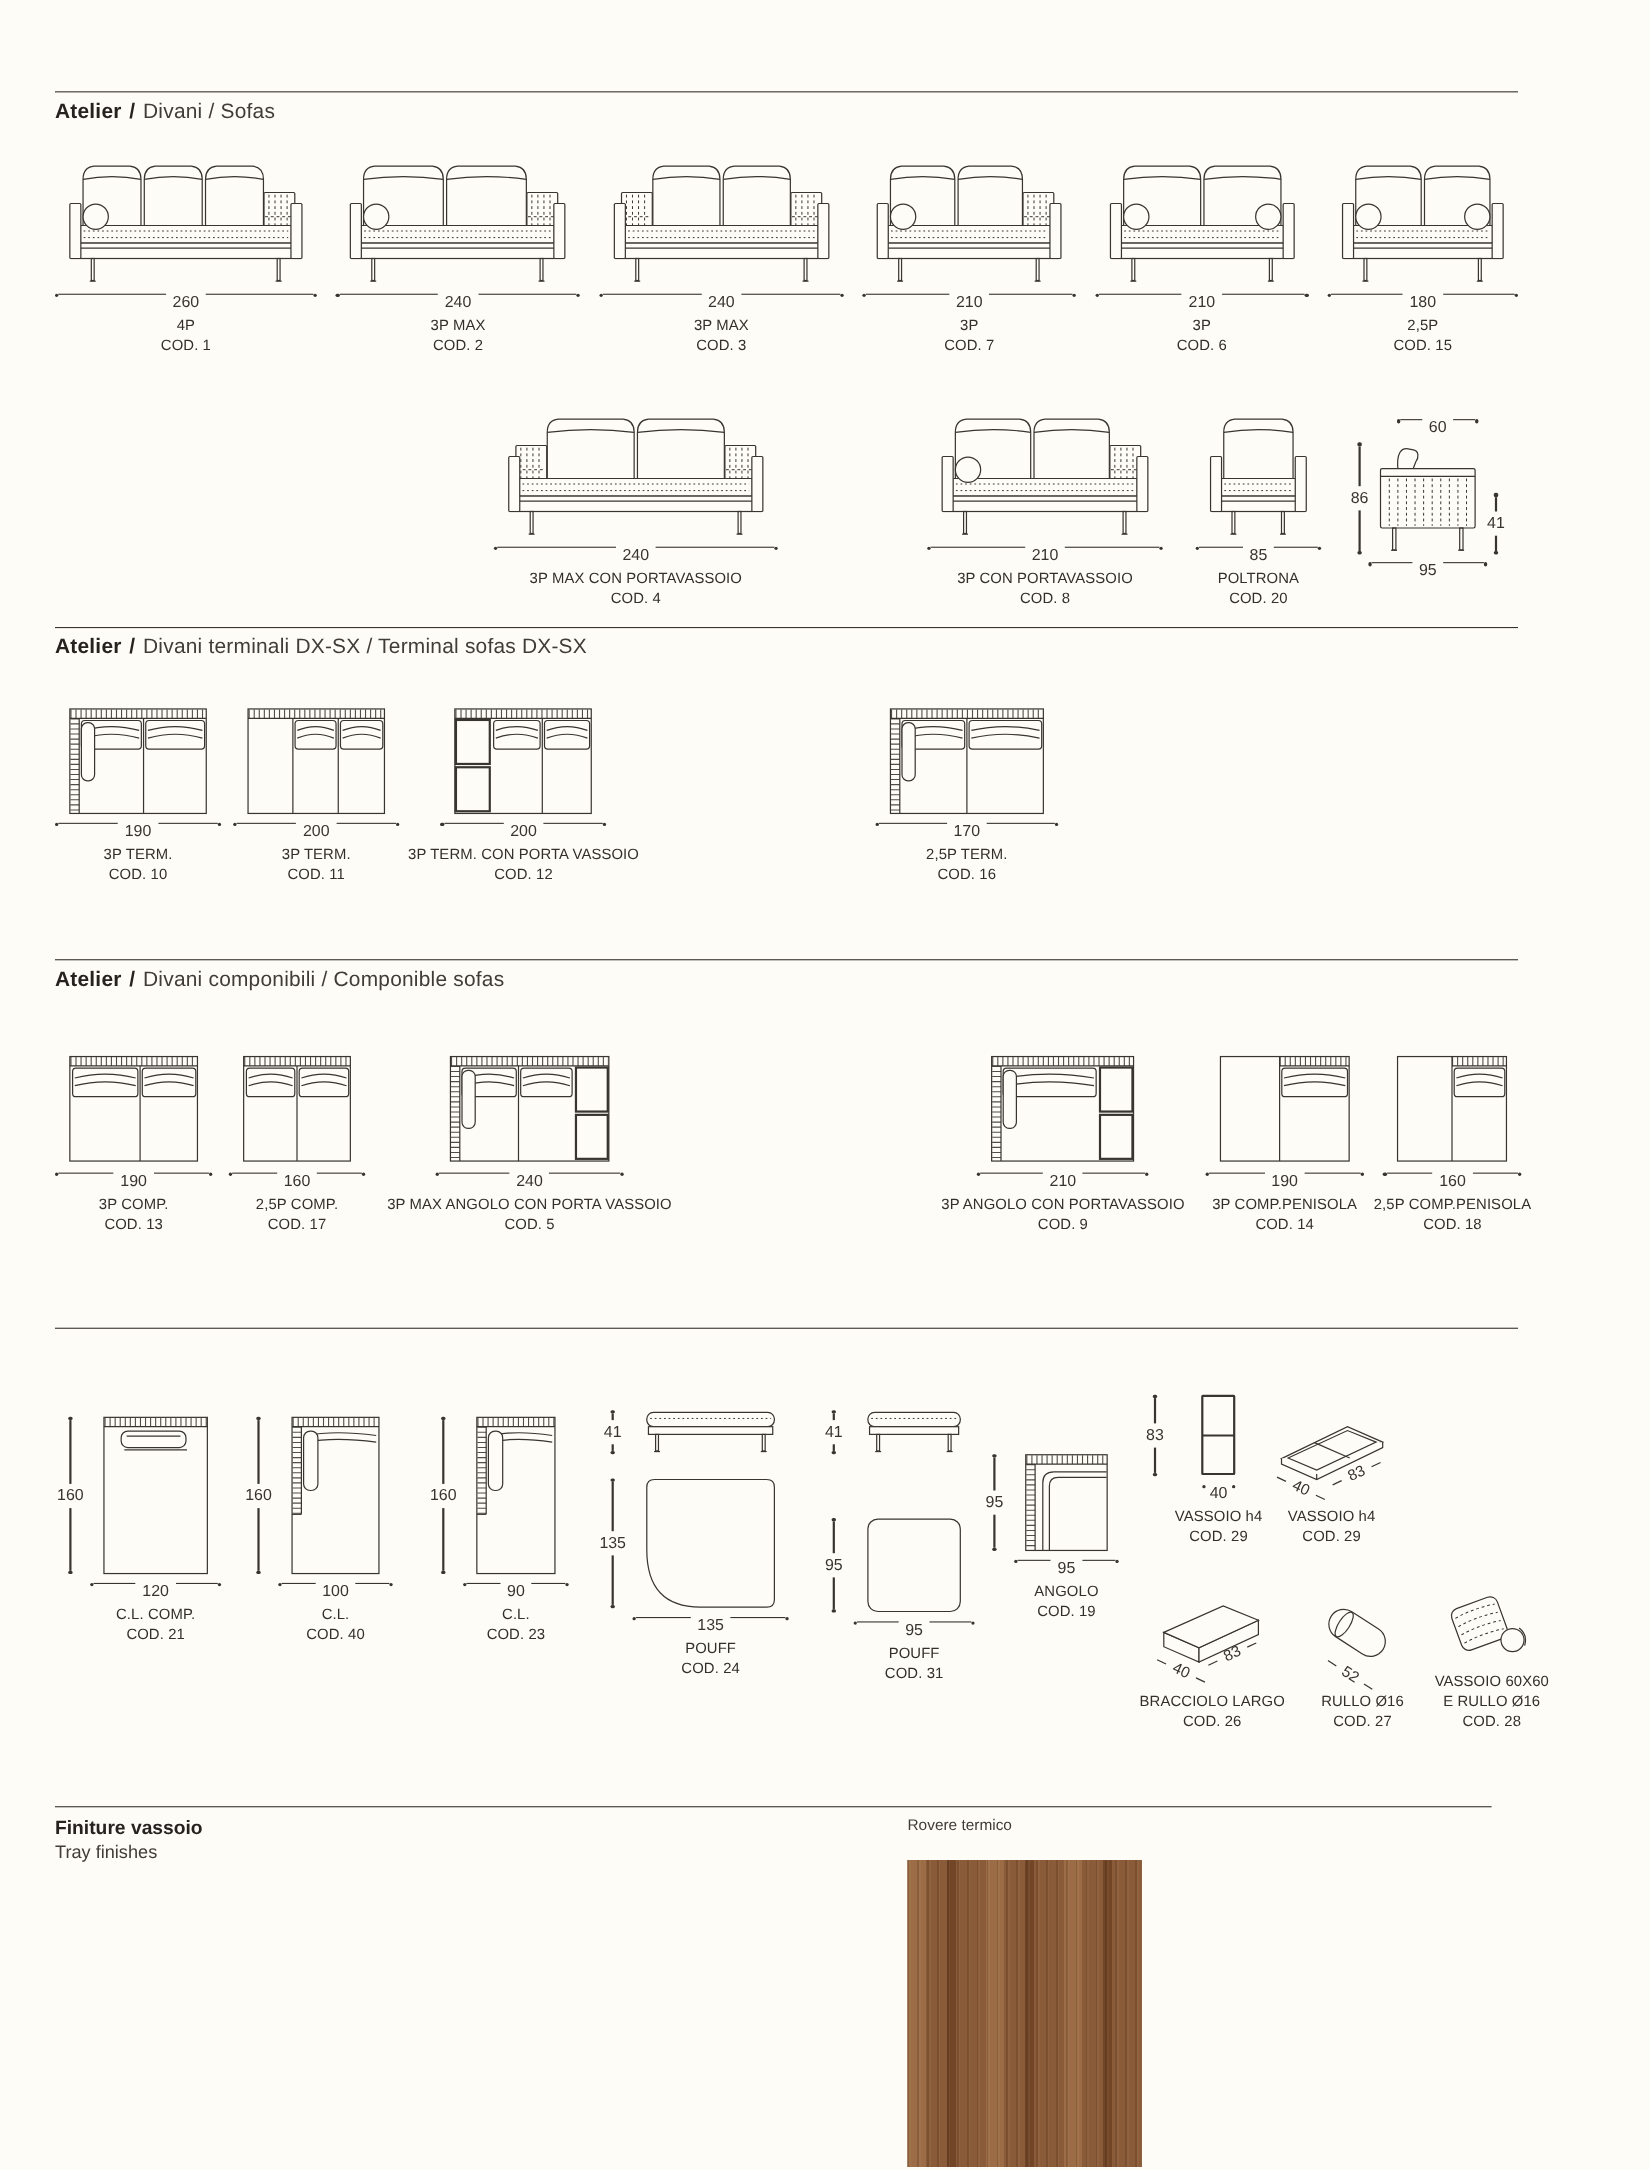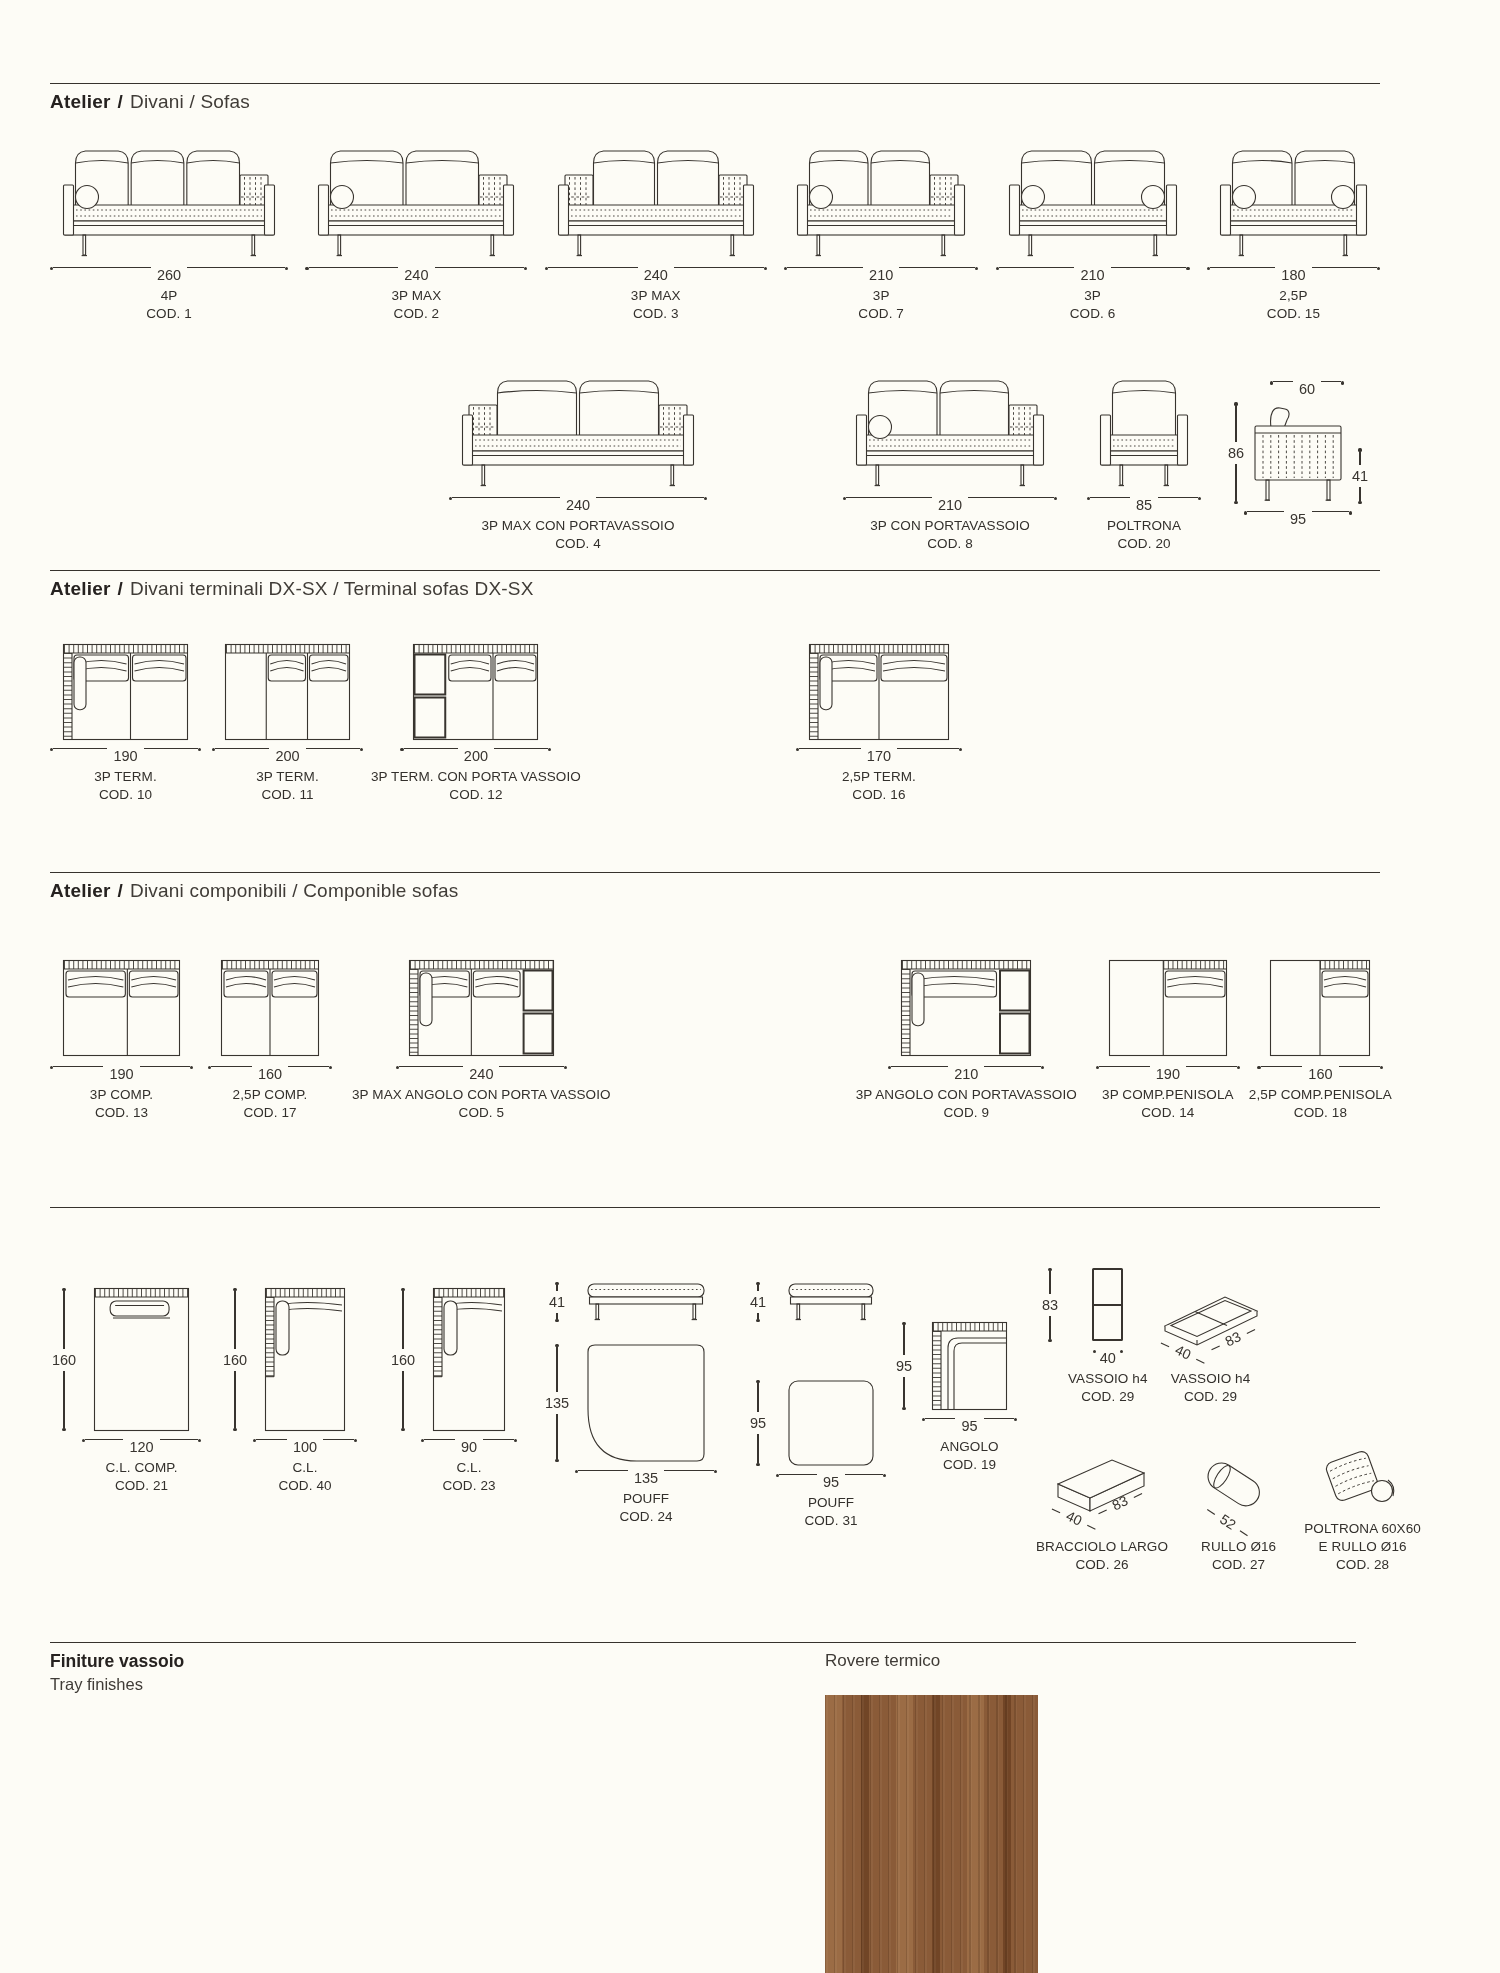--- a/index.html
+++ b/index.html
@@ -62,21 +62,21 @@
   svg .d1{stroke-dasharray:1.6 2.6;stroke-width:.9;}
   svg .d2{stroke-dasharray:2.6 2.6;stroke-width:.9;}
   svg .th{stroke-width:2;}
   svg text{stroke:none;fill:var(--ink);font-size:14px;font-family:inherit;}
   
   .finwrap{position:relative;height:328px;}
   .fin-title{position:absolute;left:0;top:8px;}
   .ft-bold{font-weight:700;font-size:17.5px;color:#262220;}
   .ft-sub{font-size:16.5px;margin-top:3px;color:#403c37;}
   .finish{position:absolute;top:8px;width:213px;}
-  .fin-label{font-size:17px;color:#3f3b36;margin-bottom:24px;}
+  .fin-label{font-size:14px;color:#3f3b36;margin-bottom:24px;}
   .swatch{height:279px;}
   #sw0{background:
     repeating-linear-gradient(90deg, rgba(40,20,5,.16) 0 1.5px, rgba(255,235,210,.05) 1.5px 3px, transparent 3px 9px),
     repeating-linear-gradient(90deg, var(--l) 0 17px, var(--b) 17px 36px, var(--d) 36px 44px, var(--b) 44px 71px),
     var(--b);}
   #sw1{background:
     repeating-linear-gradient(90deg, rgba(30,12,2,.22) 0 2px, transparent 2px 6px, rgba(0,0,0,.1) 6px 8px, transparent 8px 13px),
     repeating-linear-gradient(90deg, var(--d) 0 9px, var(--b) 9px 28px, var(--l) 28px 34px, var(--b) 34px 52px, var(--d) 52px 61px),
     var(--b);}
 </style>
@@ -1141,21 +1141,21 @@
                       <rect x="6" y="12" width="44" height="40" rx="7" class="f"></rect>
                       <path d="M9,20 Q28,17 47,20" class="d2"></path>
                       <path d="M9,28 Q28,25 47,28" class="d2"></path>
                       <path d="M9,36 Q28,33 47,36" class="d2"></path>
                       <path d="M9,44 Q28,41 47,44" class="d2"></path>
                     </g>
                     <path d="M64,36 q8,6 5,16" class=""></path>
                     <circle cx="58" cy="47" r="10.5" class="f"></circle>
                   </svg>
                   <div class="lbl">
-                    <div>POLTRONA 60X60</div>
+                    <div>VASSOIO 60X60</div>
                     <div>E RULLO Ø16</div>
                     <div>COD. 28</div>
                   </div>
                 </div>
               </div>
             </div>
           </div>
         </div>
       </div>
   </section>

